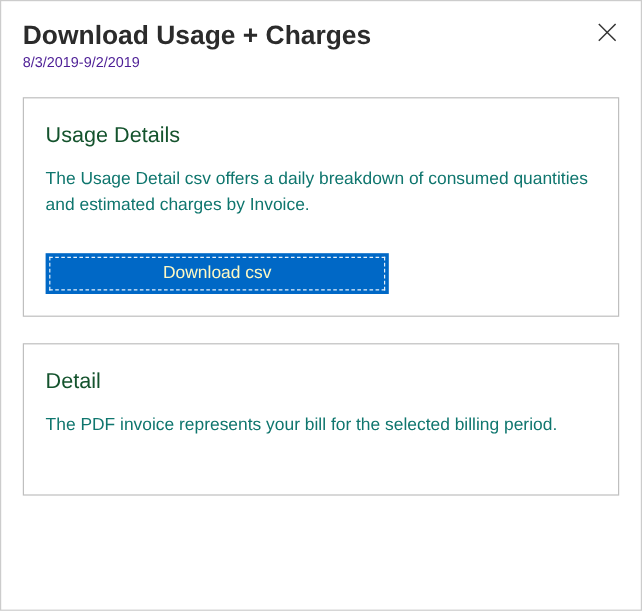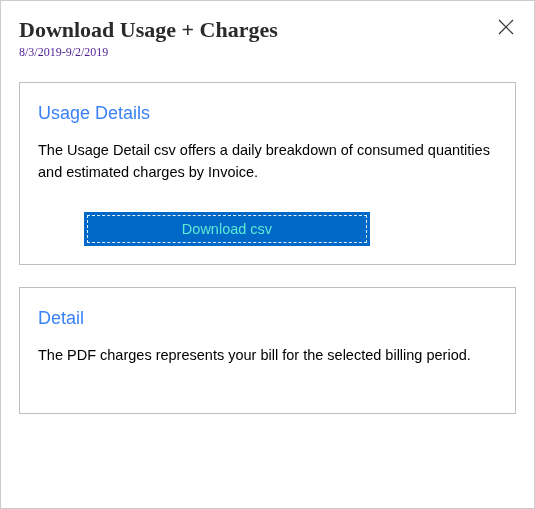--- a/index.html
+++ b/index.html
@@ -22,21 +22,20 @@
     }
     .header {
       display: flex;
       justify-content: space-between;
       align-items: flex-start;
       margin-bottom: 22px;
     }
     .header-text {
       display: flex;
       flex-direction: column;
-      font-family: Liberation Serif, serif;
     }
     .title {
       font-size: 22px;
       font-weight: 600;
       color: #2b2b2b;
       line-height: 1.2;
     }
     .date-range {
       font-size: 12px;
       color: #4c1d95;
@@ -54,40 +53,39 @@
       stroke-width: 1.2;
     }
     .card {
       border: 1px solid #bfbfbf;
       padding: 20px 18px 18px 18px;
       margin-bottom: 22px;
     }
     .card-title {
       font-size: 18px;
       font-weight: 400;
-      color: #3b82f6;
+      color: #14532d;
       margin-bottom: 16px;
     }
     .card-desc {
       font-size: 14.5px;
-      color: #000000;
+      color: #0f766e;
       line-height: 1.5;
       margin-bottom: 28px;
     }
     .dl-button {
       background: #0068c6;
-      color: #5eead4;
+      color: #fef9c3;
       border: none;
       width: 286px;
       height: 34px;
       font-size: 14.5px;
       cursor: pointer;
       text-align: center;
       font-family: inherit;
-      margin-left: 46px;
     }
     .dl-button.focus {
       outline: 1px dashed rgba(255,255,255,0.9);
       outline-offset: -4px;
     }
   </style>
 </head>
 <body>
 
 <div class="panel">
@@ -106,16 +104,16 @@
   </div>
 
   <div class="card">
     <div class="card-title">Usage Details</div>
     <div class="card-desc">The Usage Detail csv offers a daily breakdown of consumed quantities and estimated charges by Invoice.</div>
     <button class="dl-button focus">Download csv</button>
   </div>
 
   <div class="card">
     <div class="card-title">Detail</div>
-    <div class="card-desc">The PDF charges represents your bill for the selected billing period.</div>
+    <div class="card-desc">The PDF invoice represents your bill for the selected billing period.</div>
   </div>
 
 </div>
 
 </body></html>

